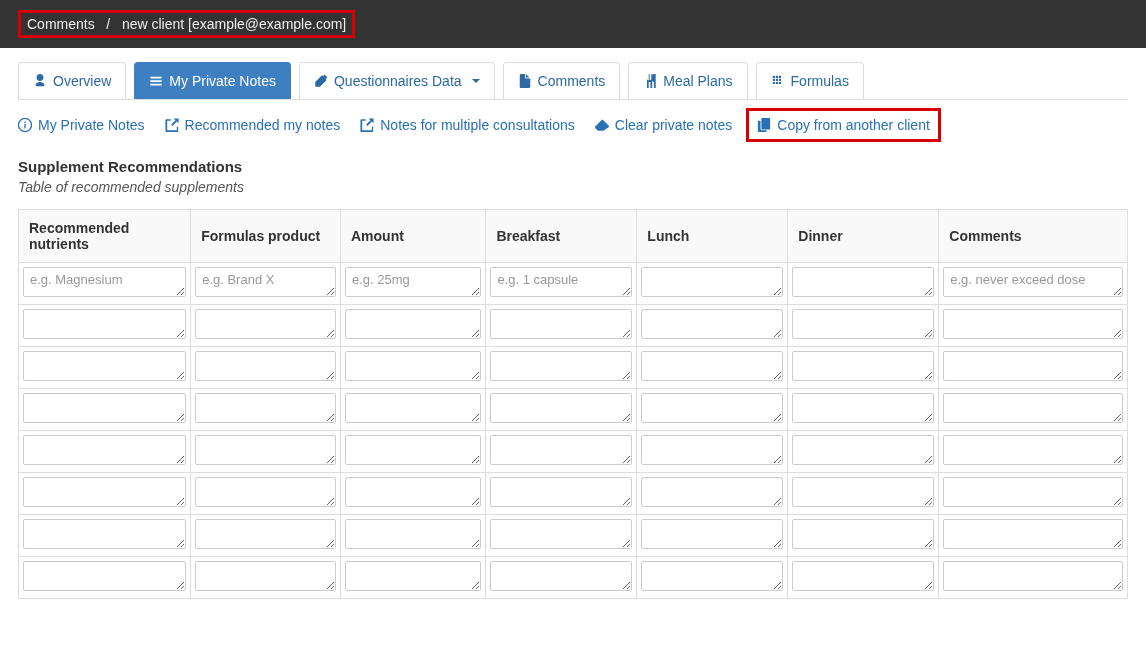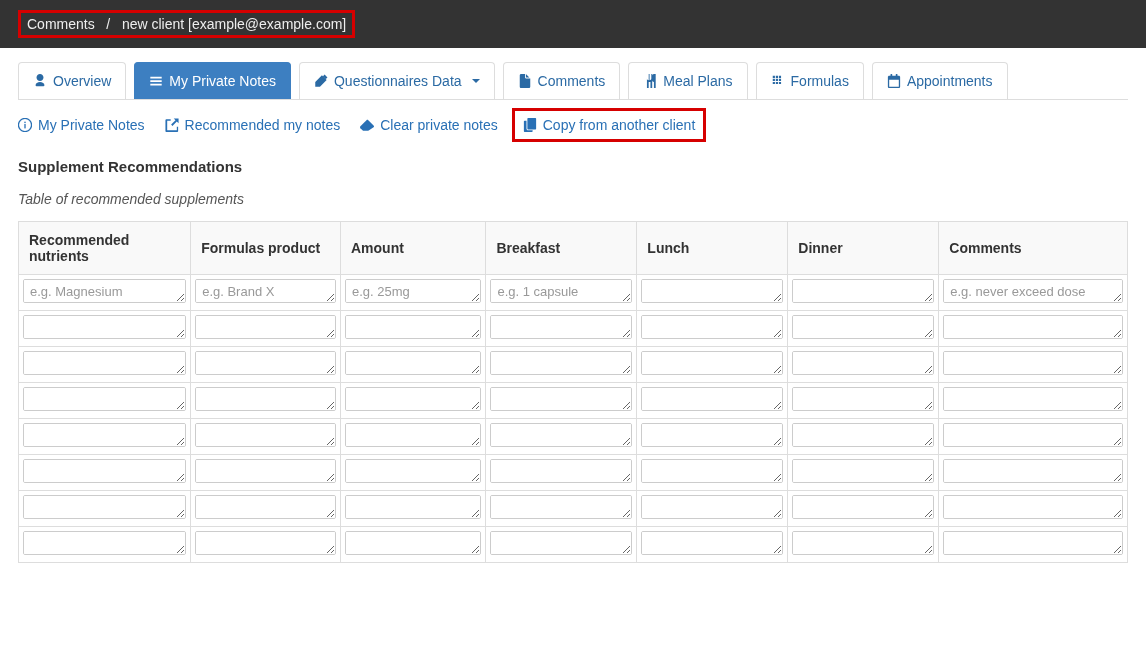--- a/index.html
+++ b/index.html
@@ -15,29 +15,29 @@
   .nav-tab { display: inline-flex; align-items: center; gap: 6px; padding: 10px 14px; border: 1px solid #ddd; border-bottom: none; border-radius: 4px 4px 0 0; color: #2b6aa4; background: #fff; font-size: 14px; cursor: pointer; }
   .nav-tab.active { background: #3d7fc1; color: #fff; border-color: #3d7fc1; }
   .nav-tab svg { width: 14px; height: 14px; }
   .caret { margin-left: 4px; border-top: 4px solid; border-left: 4px solid transparent; border-right: 4px solid transparent; display: inline-block; }
   
   .sub-links { display: flex; gap: 20px; margin-bottom: 24px; font-size: 14px; flex-wrap: wrap; }
   .sub-link { display: inline-flex; align-items: center; gap: 6px; color: #2970b5; text-decoration: none; cursor: pointer; }
   .sub-link svg { width: 14px; height: 14px; }
   .sub-link.highlight { border: 3px solid #d60000; padding: 6px 8px; margin: -8px -6px; }
   
-  .section-title { font-weight: bold; font-size: 15px; margin-bottom: 16px; }
+  .section-title { font-weight: bold; font-size: 15px; margin-bottom: 4px; }
   .section-subtitle { font-style: italic; color: #555; font-size: 14px; margin-bottom: 14px; }
   
   table.supp { width: 100%; border-collapse: separate; border-spacing: 0; }
   table.supp th { text-align: left; font-weight: 600; background: #f9f9f9; border: 1px solid #ddd; padding: 10px 10px; font-size: 14px; }
   table.supp th + th { border-left: none; }
   table.supp td { border: 1px solid #ddd; border-top: none; padding: 4px; vertical-align: top; }
   table.supp td + td { border-left: none; }
-  table.supp textarea { width: 100%; height: 24px; resize: both; border: 1px solid #ccc; padding: 4px 6px; font-family: inherit; font-size: 13px; color: #b91c1c; border-radius: 2px; }
+  table.supp textarea { width: 100%; height: 30px; resize: both; border: 1px solid #ccc; padding: 4px 6px; font-family: inherit; font-size: 13px; color: #b91c1c; border-radius: 2px; }
   table.supp textarea::placeholder { color: #999; }
   
   .c-nutr { width: 15.6%; margin-top: 48px; }
   .c-prod { width: 13.5%; }
   .c-amt { width: 13.1%; }
   .c-brk { width: 13.6%; }
   .c-lun { width: 13.6%; }
   .c-din { width: 13.6%; }
   .c-com { width: 17%; }
 </style>
@@ -85,42 +85,42 @@
           <path d="M96 0v160c0 35 28 64 64 64V0h32v224c35 0 64-29 64-64V0h32v512h-64V288h-64v224H96V0zm256 0c-35 0-64 29-64 64v160c0 35 29 64 64 64v224h64V0h-64z"></path>
         </svg>
       <span>Meal Plans</span>
     </div>
     <div class="nav-tab">
       <svg viewBox="0 0 512 512" fill="currentColor">
           <path d="M64 64h80v80H64zm112 0h80v80h-80zm112 0h80v80h-80zM64 176h80v80H64zm112 0h80v80h-80zm112 0h80v80h-80zM64 288h80v80H64zm112 0h80v80h-80zm112 0h80v80h-80z"></path>
         </svg>
       <span>Formulas</span>
     </div>
-    <div class="nav-tab">
-      <svg viewBox="0 0 448 512" fill="currentColor">
-          <path d="M400 64h-48V16c0-8.8-7.2-16-16-16h-32c-8.8 0-16 7.2-16 16v48H160V16c0-8.8-7.2-16-16-16h-32c-8.8 0-16 7.2-16 16v48H48C21.5 64 0 85.5 0 112v352c0 26.5 21.5 48 48 48h352c26.5 0 48-21.5 48-48V112c0-26.5-21.5-48-48-48zM48 464V208h352v256H48z"></path>
-        </svg>
-      <span>Appointments</span>
-    </div>
   </div>
 
   <div class="sub-links">
     <a class="sub-link">
       <svg viewBox="0 0 512 512" fill="currentColor">
           <circle cx="256" cy="256" r="240" fill="none" stroke="currentColor" stroke-width="48"></circle>
           <rect x="232" y="220" width="48" height="160"></rect>
           <circle cx="256" cy="160" r="28"></circle>
         </svg>
       <span>My Private Notes</span>
     </a>
     <a class="sub-link">
       <svg viewBox="0 0 512 512" fill="currentColor">
           <path d="M432 320v128H80V96h128V48H48c-17.7 0-32 14.3-32 32v400c0 17.7 14.3 32 32 32h400c17.7 0 32-14.3 32-32V320h-48zM480 16H320l64 64L224 240l48 48 160-160 64 64V16z"></path>
         </svg>
       <span>Recommended my notes</span>
+    </a>
+    <a class="sub-link">
+      <svg viewBox="0 0 512 512" fill="currentColor">
+          <path d="M432 320v128H80V96h128V48H48c-17.7 0-32 14.3-32 32v400c0 17.7 14.3 32 32 32h400c17.7 0 32-14.3 32-32V320h-48zM480 16H320l64 64L224 240l48 48 160-160 64 64V16z"></path>
+        </svg>
+      <span>Notes for multiple consultations</span>
     </a>
     <a class="sub-link">
       <svg viewBox="0 0 512 512" fill="currentColor">
           <path d="M497 273L305 81c-18.7-18.7-49.1-18.7-67.9 0L15 303c-18.7 18.7-18.7 49.1 0 67.9l96 96h192l194-126c18.7-18.7 18.7-49.1 0-67.9z"></path>
         </svg>
       <span>Clear private notes</span>
     </a>
     <a class="sub-link highlight">
       <svg viewBox="0 0 448 512" fill="currentColor">
           <path d="M320 448v40c0 13.3-10.7 24-24 24H24c-13.3 0-24-10.7-24-24V120c0-13.3 10.7-24 24-24h72v296c0 30.9 25.1 56 56 56h168zM424 0H152c-13.3 0-24 10.7-24 24v368c0 13.3 10.7 24 24 24h272c13.3 0 24-10.7 24-24V24c0-13.3-10.7-24-24-24z"></path>

